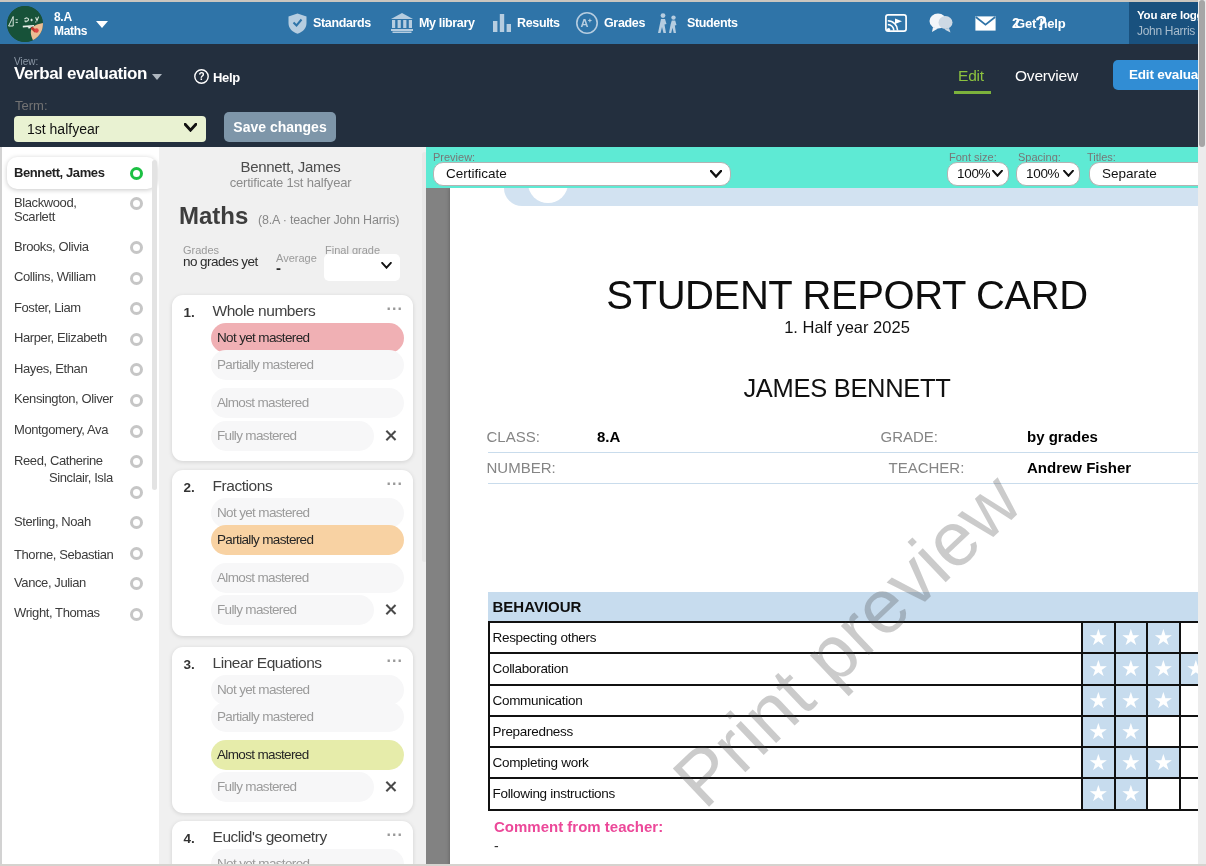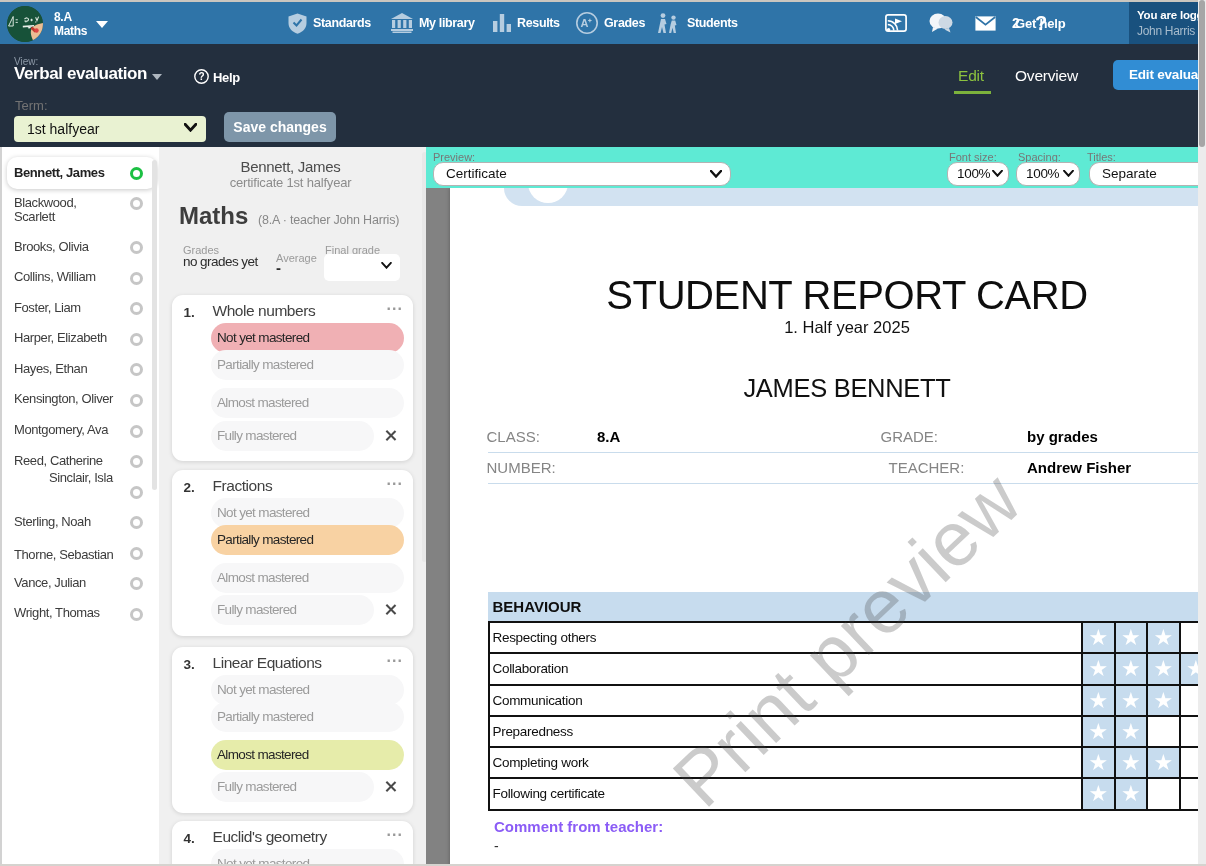--- a/index.html
+++ b/index.html
@@ -92,21 +92,21 @@
 .irow { position:absolute; left:38px; width:756px; height:31px; border-bottom:1px solid #c9dcec; }
 .ilbl { position:absolute; top:5.5px; font-size:15px; color:#858585; }
 .ival { position:absolute; top:5.5px; font-size:15px; font-weight:bold; color:#000; }
 #btable { position:absolute; left:38px; top:404px; width:756px; }
 #bhead { height:31px; background:#c7dcee; border-bottom:2px solid #111; font-size:15px; font-weight:bold; color:#0e0e0e; line-height:30px; padding-left:4.5px; }
 .brow { position:relative; height:31.3px; border-bottom:2px solid #111; border-left:2px solid #111; font-size:13.5px; color:#0e0e0e; letter-spacing:-0.3px; }
 .brow .lab { position:absolute; left:2.5px; top:7px; }
 .scell { position:absolute; top:0; width:32.5px; height:29.3px; border-left:2px solid #111; }
 .scell.on { background:#c7dcee; }
 .scell.on:before { content:"\2605"; position:absolute; left:0; top:2px; width:100%; text-align:center; color:#fff; font-size:22px; }
-#comment { position:absolute; left:44px; top:630px; font-size:15px; font-weight:bold; color:#8b5cf6; }
+#comment { position:absolute; left:44px; top:630px; font-size:15px; font-weight:bold; color:#ec4899; }
 #cdash { position:absolute; left:44px; top:650px; font-size:14px; color:#333; }
 #watermark { position:absolute; left:117px; top:407.5px; width:560px; text-align:center; font-size:76.5px; color:rgba(70,70,70,0.28); transform:rotate(-43.5deg); white-space:nowrap; pointer-events:none; }
 
 
 #winscroll { position:absolute; left:1198px; top:0; width:8px; height:866px; background:#ececec; }
 #winthumb { position:absolute; left:1199px; top:0; width:6px; height:147px; background:#a6a6a6; border-radius:3px; }
 #botline { position:absolute; left:0; top:864px; width:1206px; height:2px; background:#d5d3cf; }
 </style>
 </head>
 <body>
@@ -383,21 +383,21 @@
                 <div class="scell" style="left:688.5px;"></div>
             </div>
             <div class="brow">
                 <span class="lab">Completing work</span>
               <div class="scell on" style="left:591px;"></div>
                 <div class="scell on" style="left:623.5px;"></div>
                 <div class="scell on" style="left:656px;"></div>
                 <div class="scell" style="left:688.5px;"></div>
             </div>
             <div class="brow">
-                <span class="lab">Following certificate</span>
+                <span class="lab">Following instructions</span>
               <div class="scell on" style="left:591px;"></div>
                 <div class="scell on" style="left:623.5px;"></div>
                 <div class="scell" style="left:656px;"></div>
                 <div class="scell" style="left:688.5px;"></div>
             </div>
           </div>
           <div id="comment">Comment from teacher:</div>
           <div id="cdash">-</div>
           <div id="watermark">Print preview</div>
         </div>

